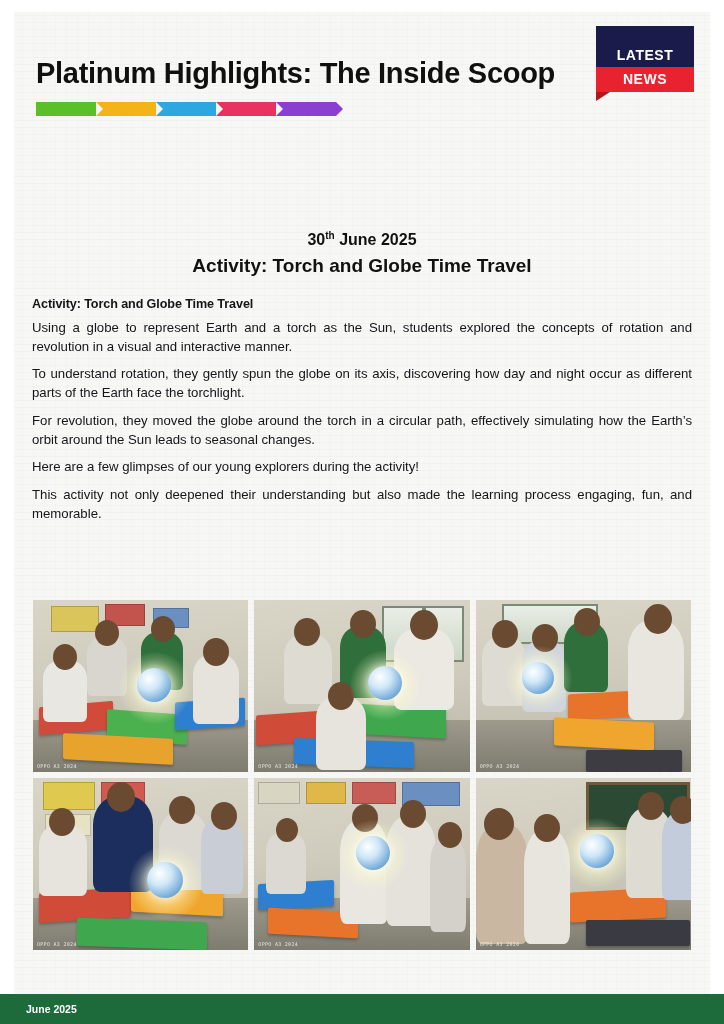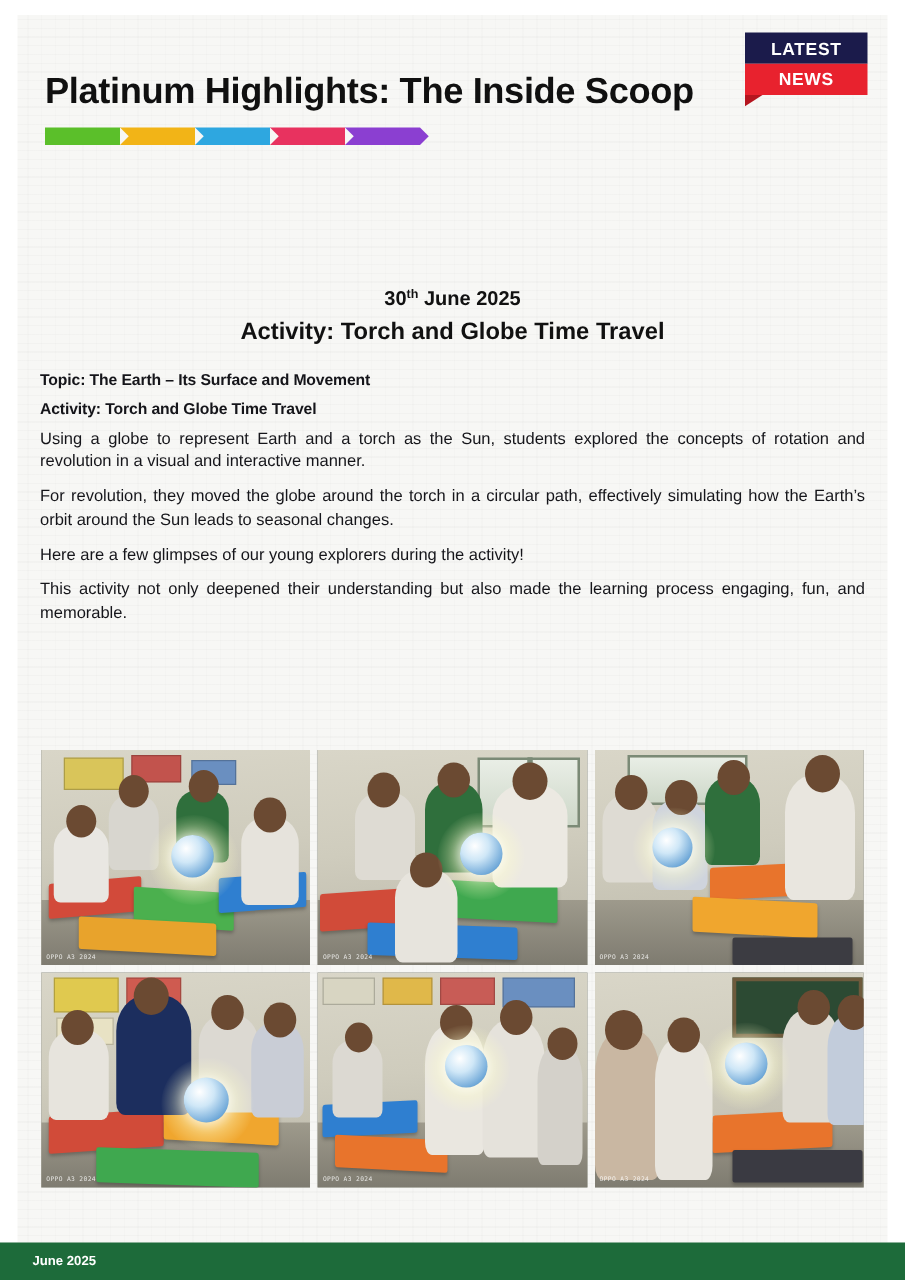--- a/index.html
+++ b/index.html
@@ -29,21 +29,21 @@
     width: 98px;
     text-align: center;
     z-index: 5;
   }
   .ln-top {
     background: #1b1b4b;
     color: #ffffff;
     font-weight: bold;
     font-size: 14px;
     letter-spacing: 0.5px;
-    padding: 5px 0 4px;
+    padding: 21px 0 4px;
   }
   .ln-bot {
     position: relative;
     background: #e8222e;
     color: #ffffff;
     font-weight: bold;
     font-size: 14px;
     letter-spacing: 0.5px;
     padding: 4px 0 5px;
   }
@@ -291,23 +291,23 @@
   </div>
 
 
   <div class="date-line">
     <span>30</span><sup>th</sup><span> June 2025</span>
   </div>
 
   <div class="activity-title">Activity: Torch and Globe Time Travel</div>
 
   <div class="body-text">
-    <p class="meta">Topic: The Earth – Its Surface and Movement</p>
     <p class="meta">Activity: Torch and Globe Time Travel</p>
     <p>Using a globe to represent Earth and a torch as the Sun, students explored the concepts of rotation and revolution in a visual and interactive manner.</p>
+    <p>To understand rotation, they gently spun the globe on its axis, discovering how day and night occur as different parts of the Earth face the torchlight.</p>
     <p>For revolution, they moved the globe around the torch in a circular path, effectively simulating how the Earth’s orbit around the Sun leads to seasonal changes.</p>
     <p>Here are a few glimpses of our young explorers during the activity!</p>
     <p>This activity not only deepened their understanding but also made the learning process engaging, fun, and memorable.</p>
   </div>
 
   <div class="photo-grid">
 
     <div class="photo">
       <div class="wall"></div>
       <div class="poster" style="left:18px;top:6px;width:48px;height:26px;background:#d9c55a"></div>

